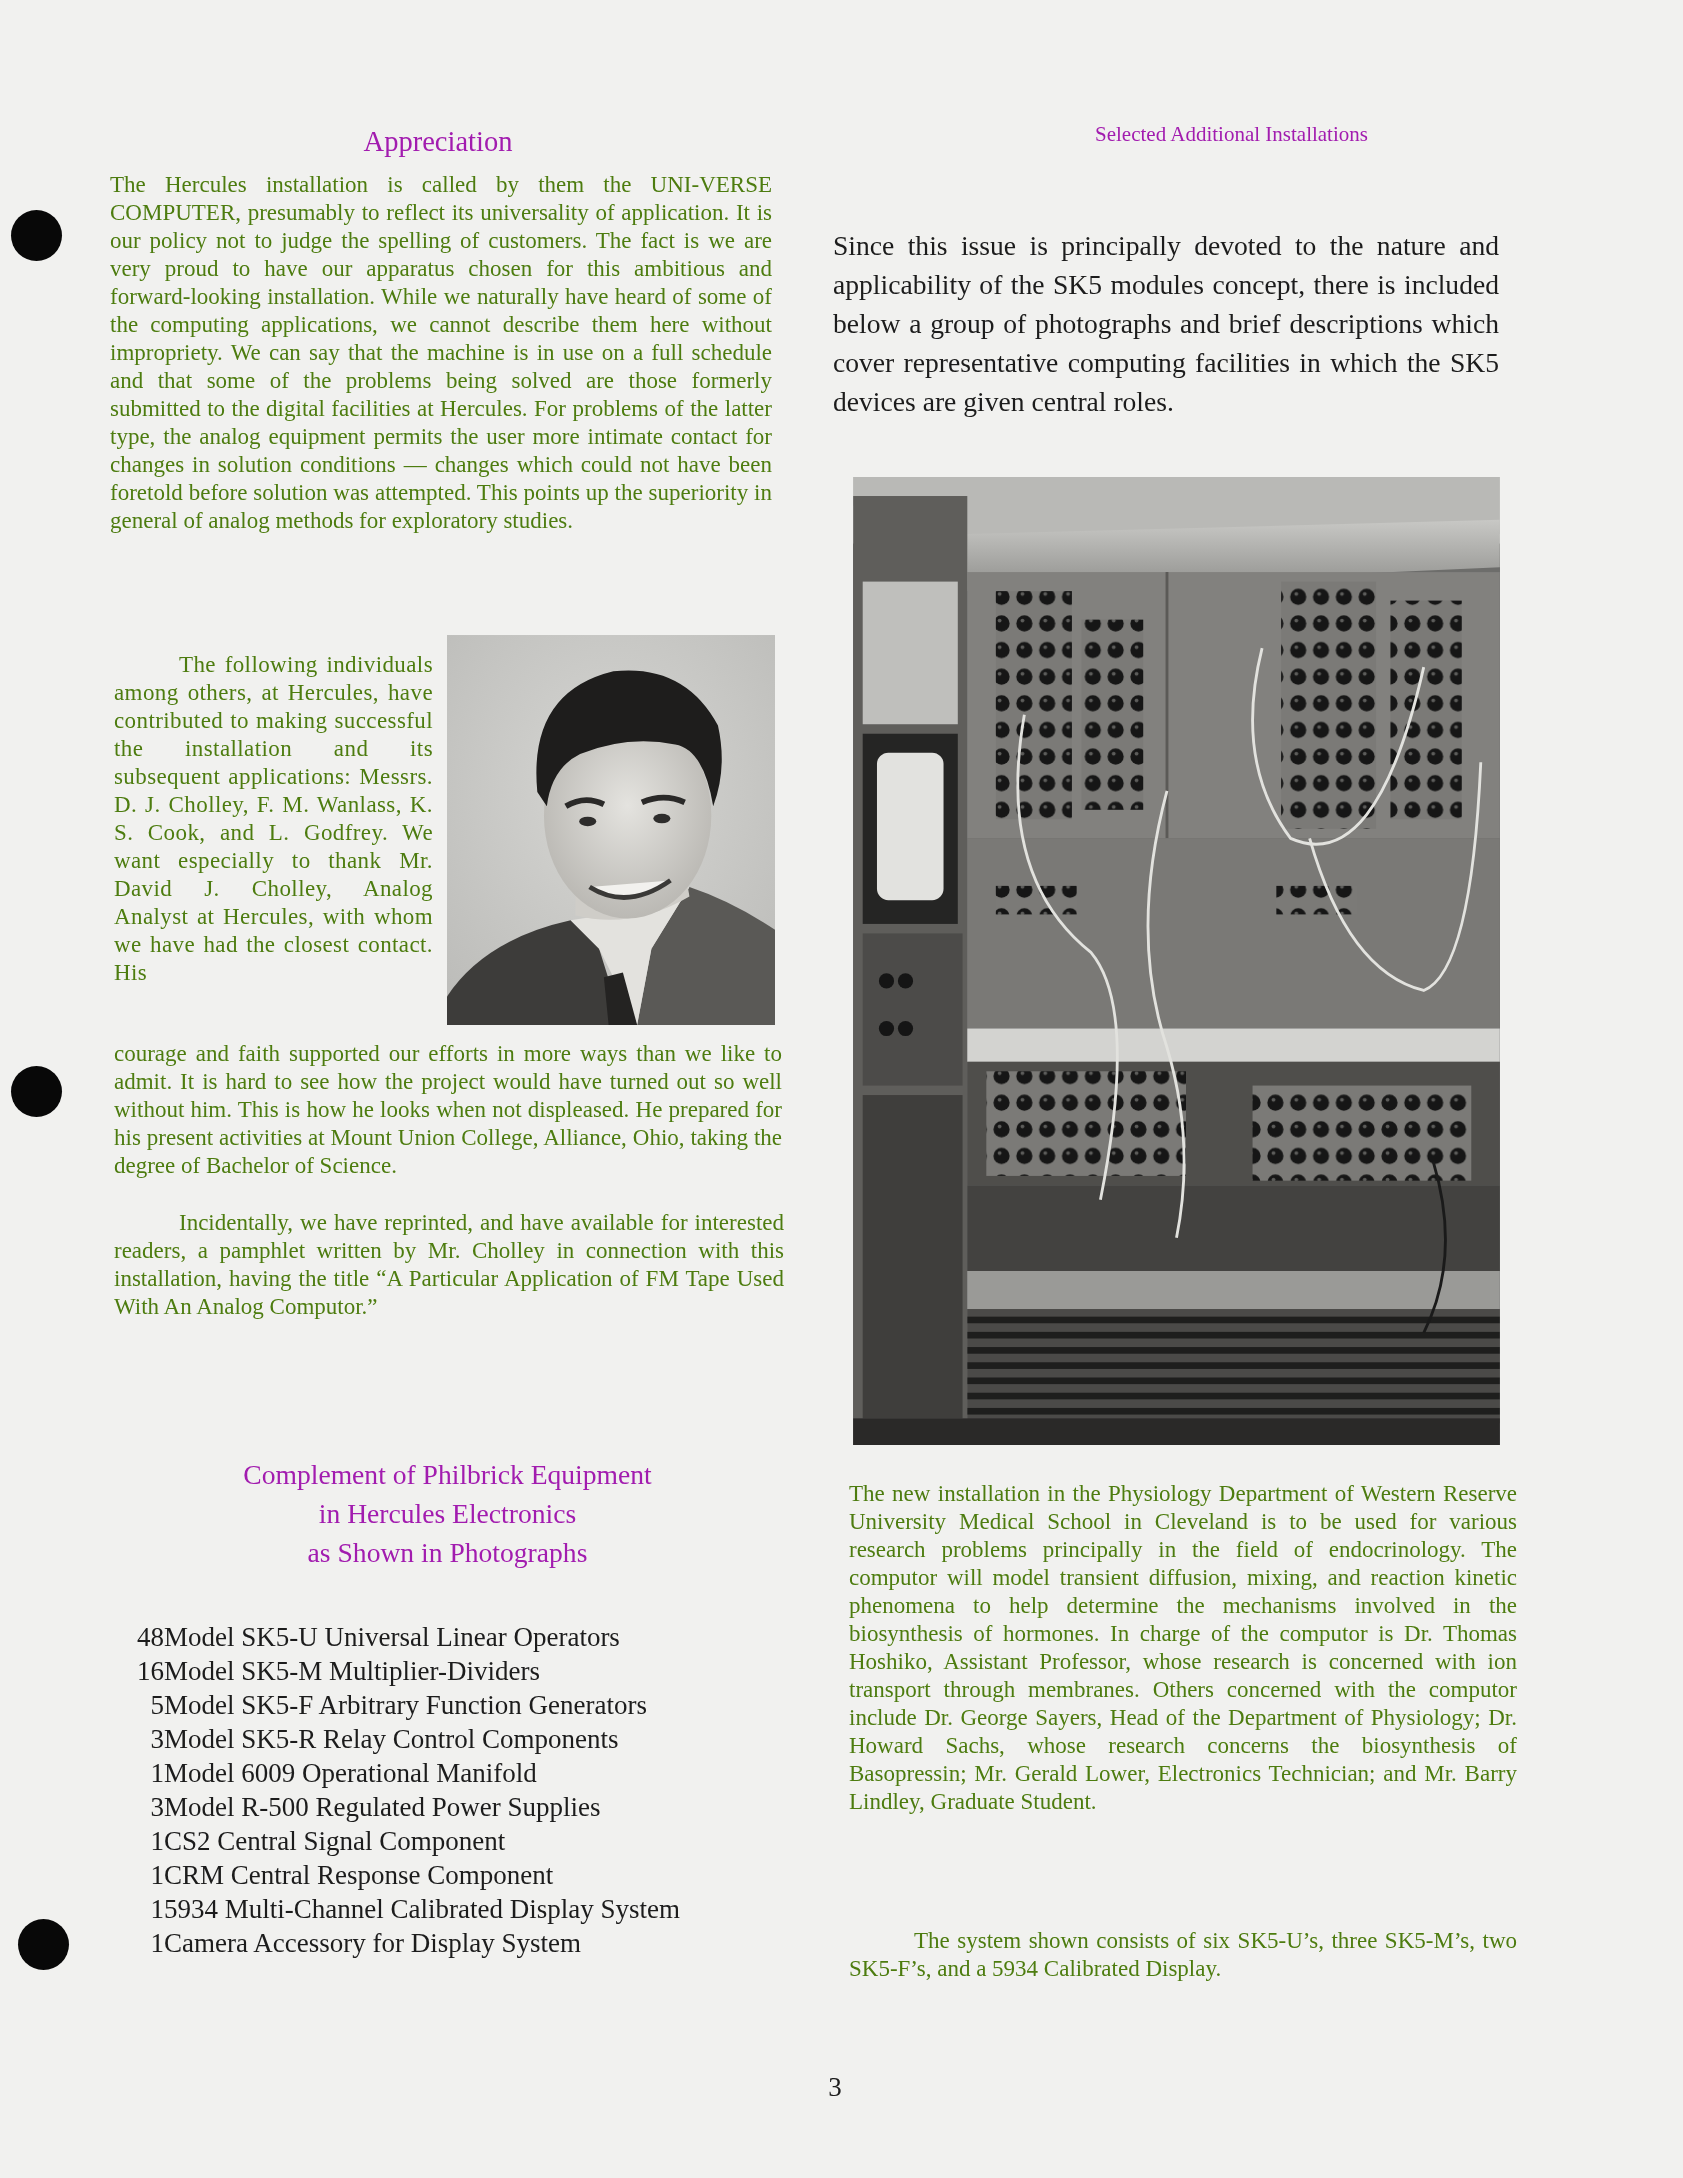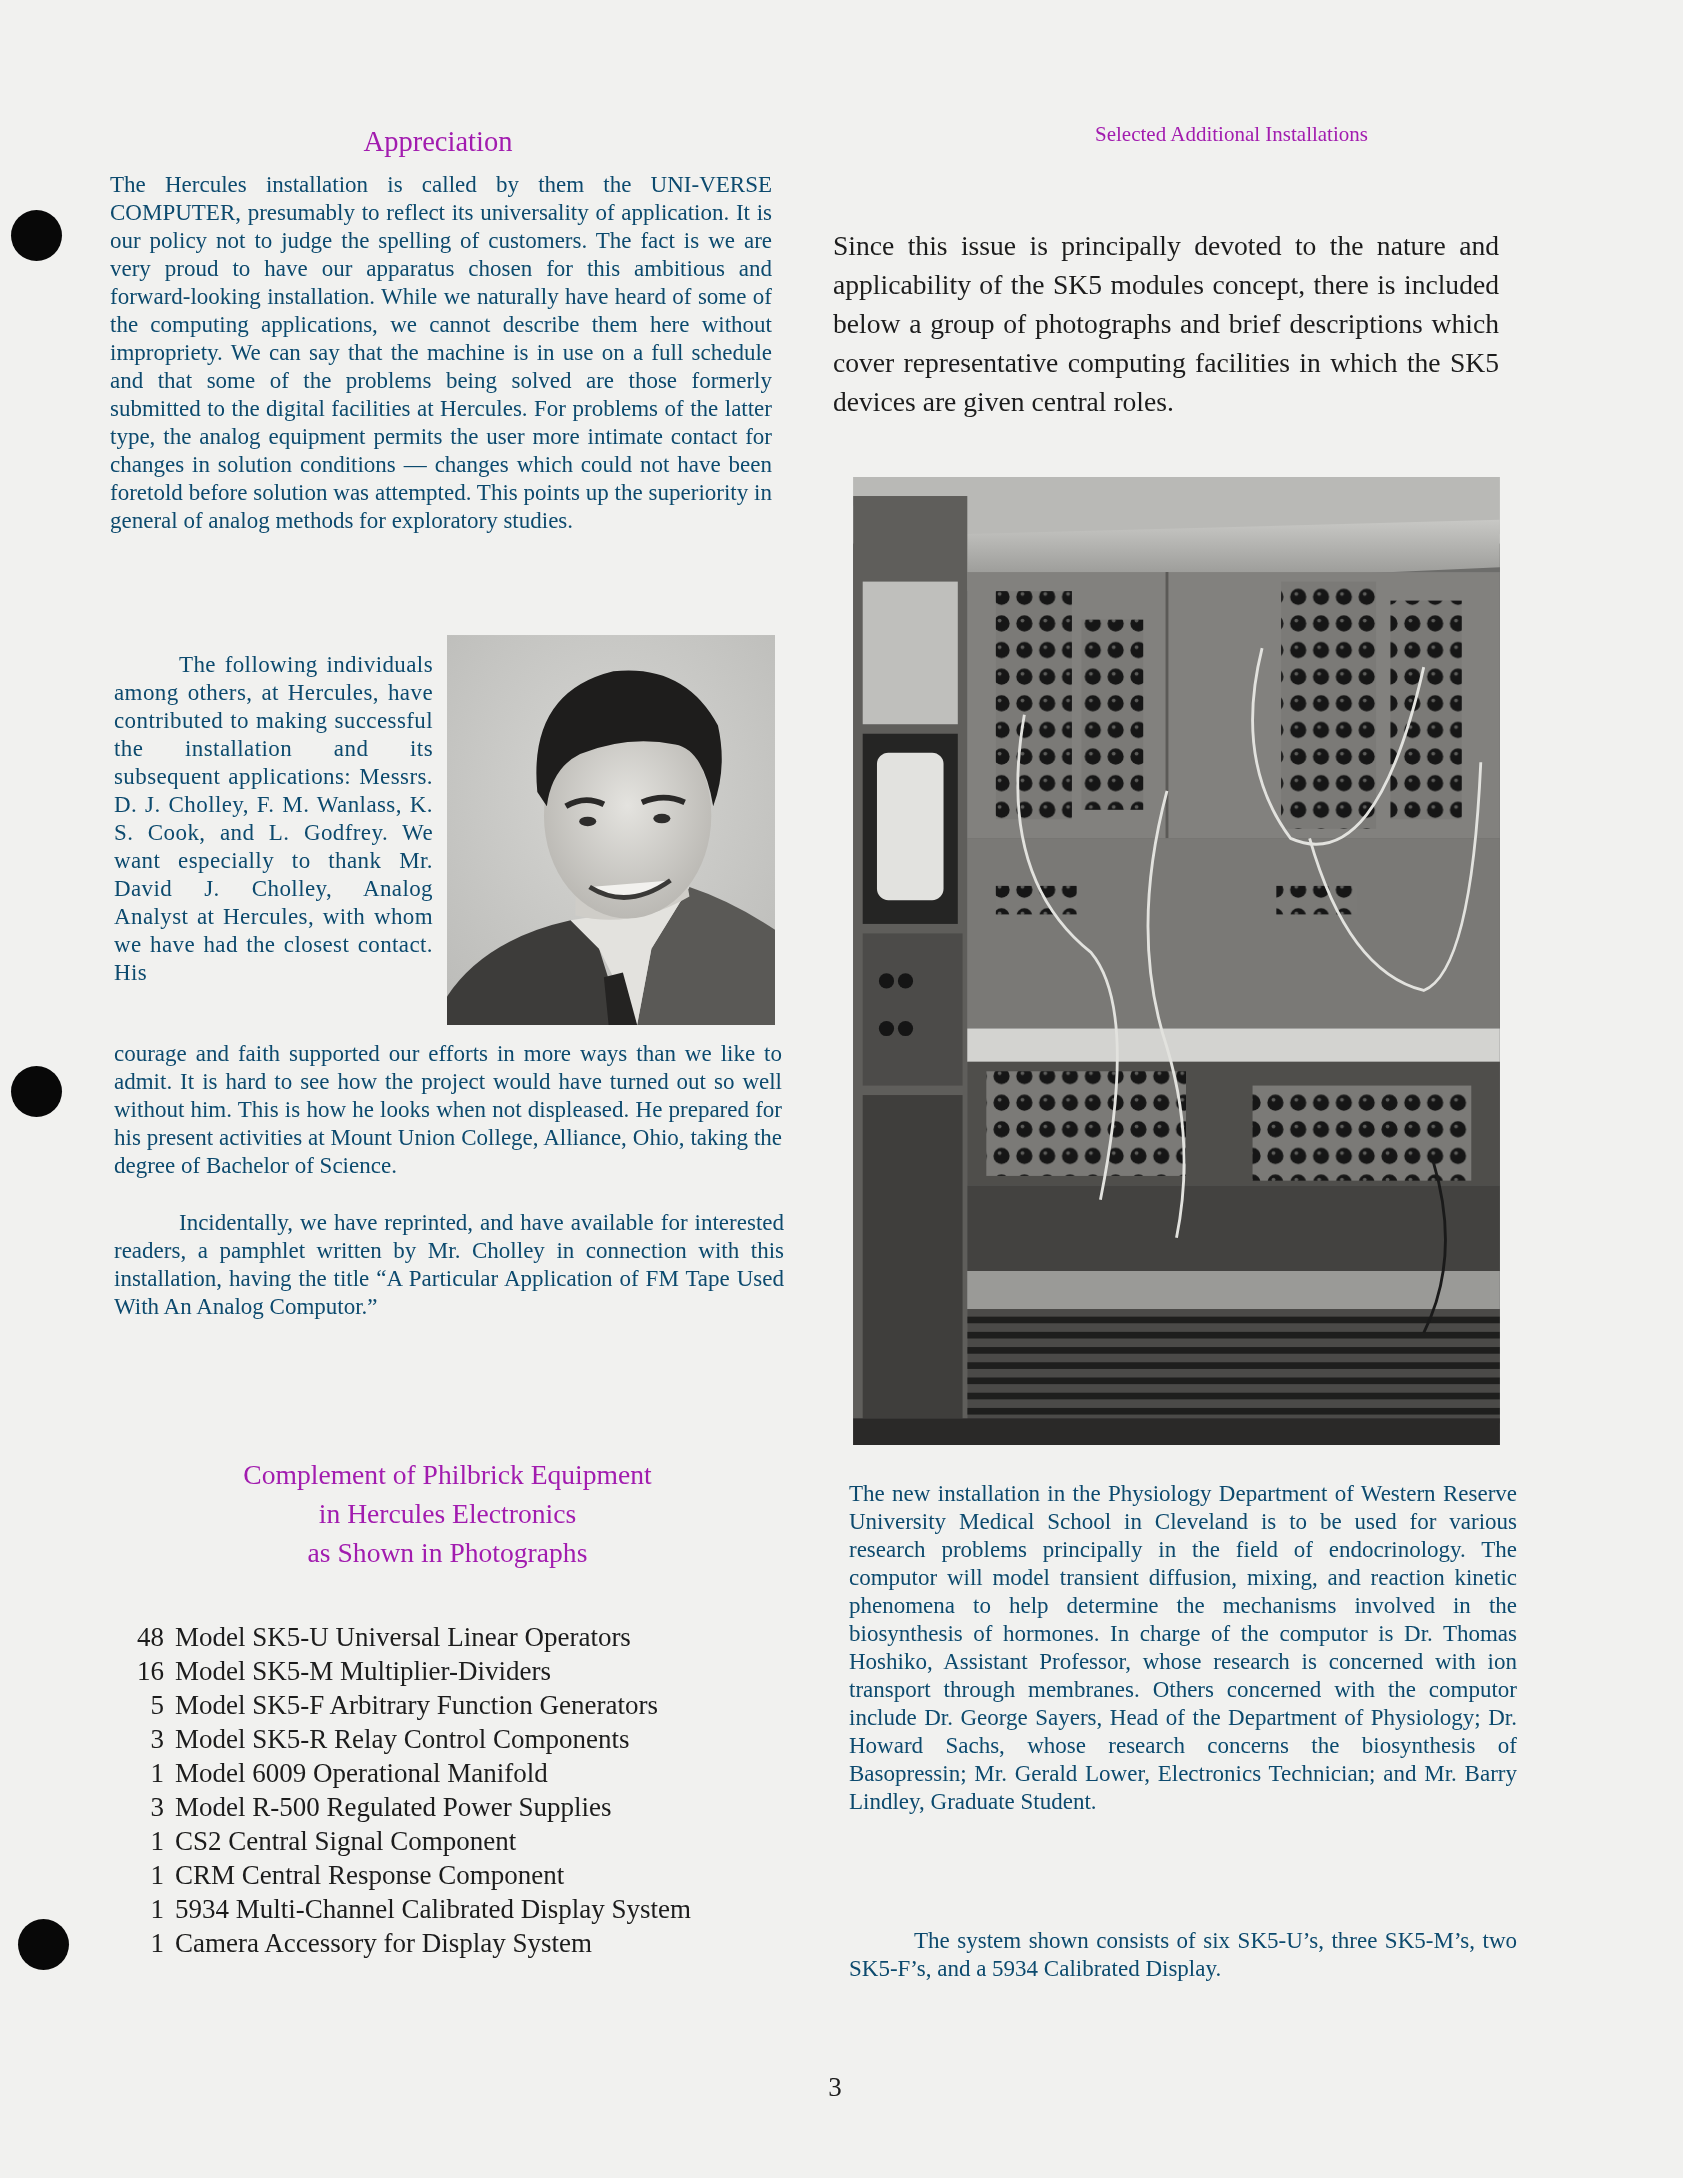--- a/index.html
+++ b/index.html
@@ -11,21 +11,21 @@
   }
   .hole { position:absolute; width:51px; height:51px; border-radius:50%; background:#080808; }
 
   .heading {
     position:absolute; text-align:center; font-weight:normal;
     font-family:"Liberation Serif", "DejaVu Serif", serif;
     color:#a21caf; margin:0;
   }
   .body-text {
     position:absolute; font-size:23px; line-height:28px; text-align:justify;
-    font-family:"Liberation Serif", "DejaVu Serif", serif; color:#0c4a6e;
+    font-family:"Liberation Serif", "DejaVu Serif", serif; color:#4d7c0f;
   }
   .body-text p { margin:0; }
   .indent { text-indent:65px; }
 
   
   #appreciation-title { left:105px; top:126px; width:666px; font-size:28.5px; }
   #appreciation-p1 { left:110px; top:171px; width:662px; }
   #appreciation-p2 { left:114px; top:651px; width:319px; line-height:28px; letter-spacing:0.4px; }
   #appreciation-p3 { left:114px; top:1040px; width:668px; }
   #appreciation-p4 { left:114px; top:1209px; width:670px; }
@@ -34,21 +34,21 @@
     position:absolute; left:447px; top:635px; width:328px; height:390px;
     background:#c9c9c6; overflow:hidden;
   }
 
   #complement-title { left:143px; top:1455px; width:609px; font-size:27.6px; line-height:39px; }
   #equipment-list {
     position:absolute; left:124px; top:1620px; width:685px; margin:0; padding:0; list-style:none;
     font-size:27px; line-height:34px;
   }
   #equipment-list li { white-space:nowrap; }
-  #equipment-list .qty { display:inline-block; width:40px; text-align:right; margin-right:11px; }
+  #equipment-list .qty { display:inline-block; width:40px; text-align:right; margin-right:0; }
   #equipment-list .desc { }
 
   
   #installations-title { left:908px; top:122px; width:647px; font-size:21px; }
   #installations-intro {
     position:absolute; left:833px; top:198px; width:666px;
     font-size:27.6px; line-height:39px; text-align:justify; color:#1c1c1c;
   }
   #machine-photo {
     position:absolute; left:853px; top:477px; width:647px; height:968px;

